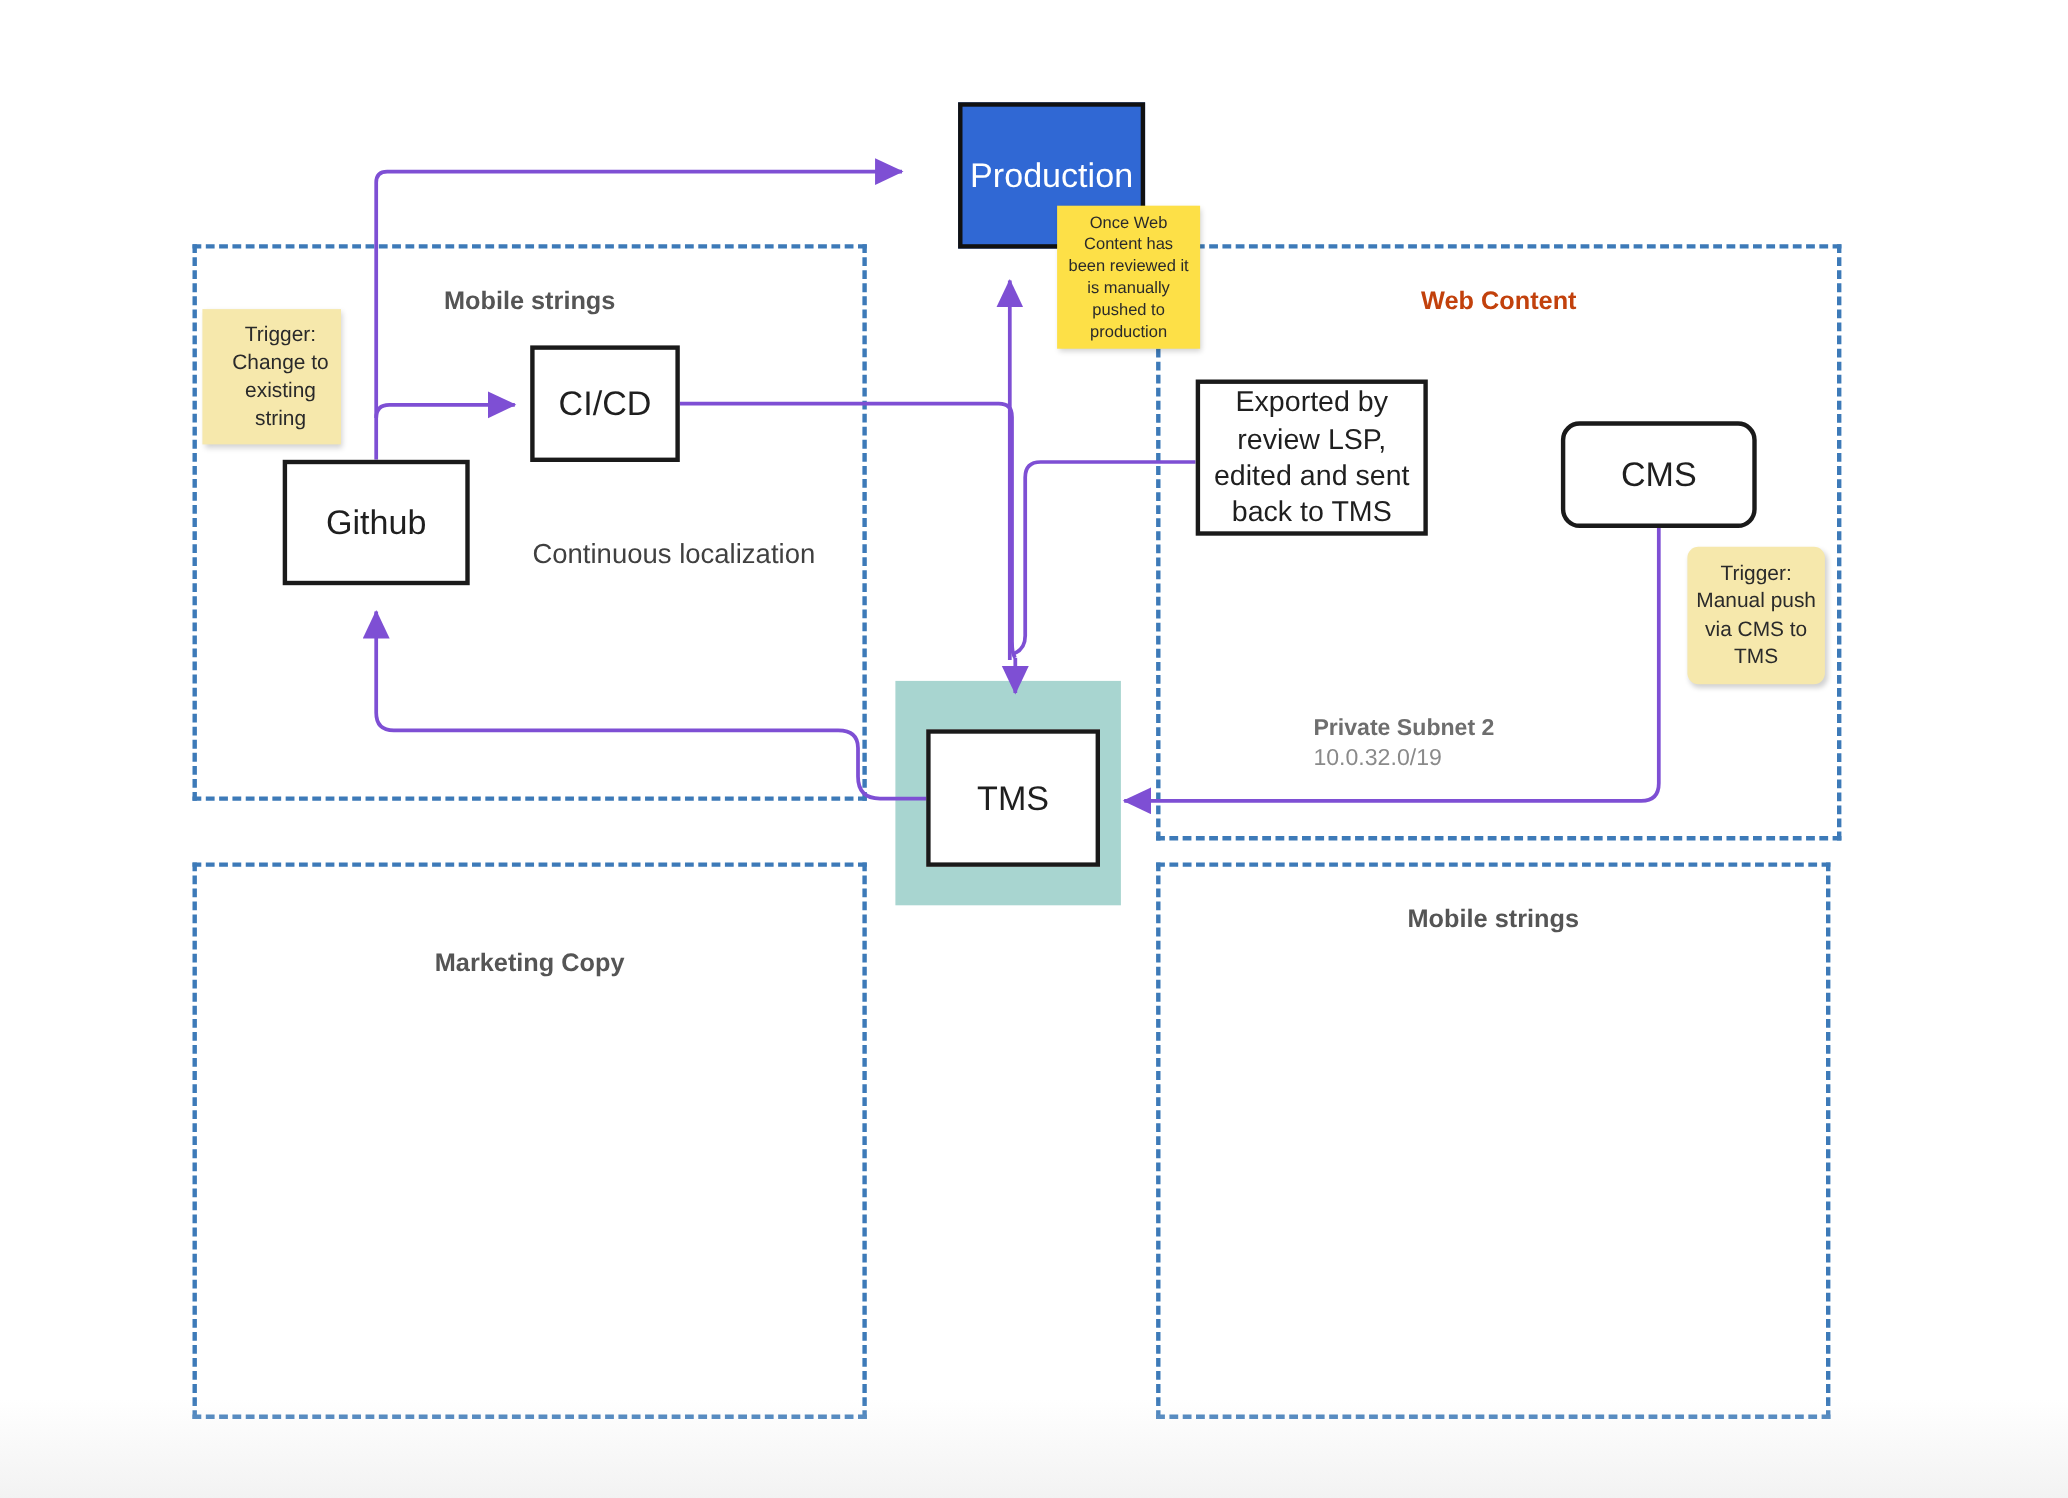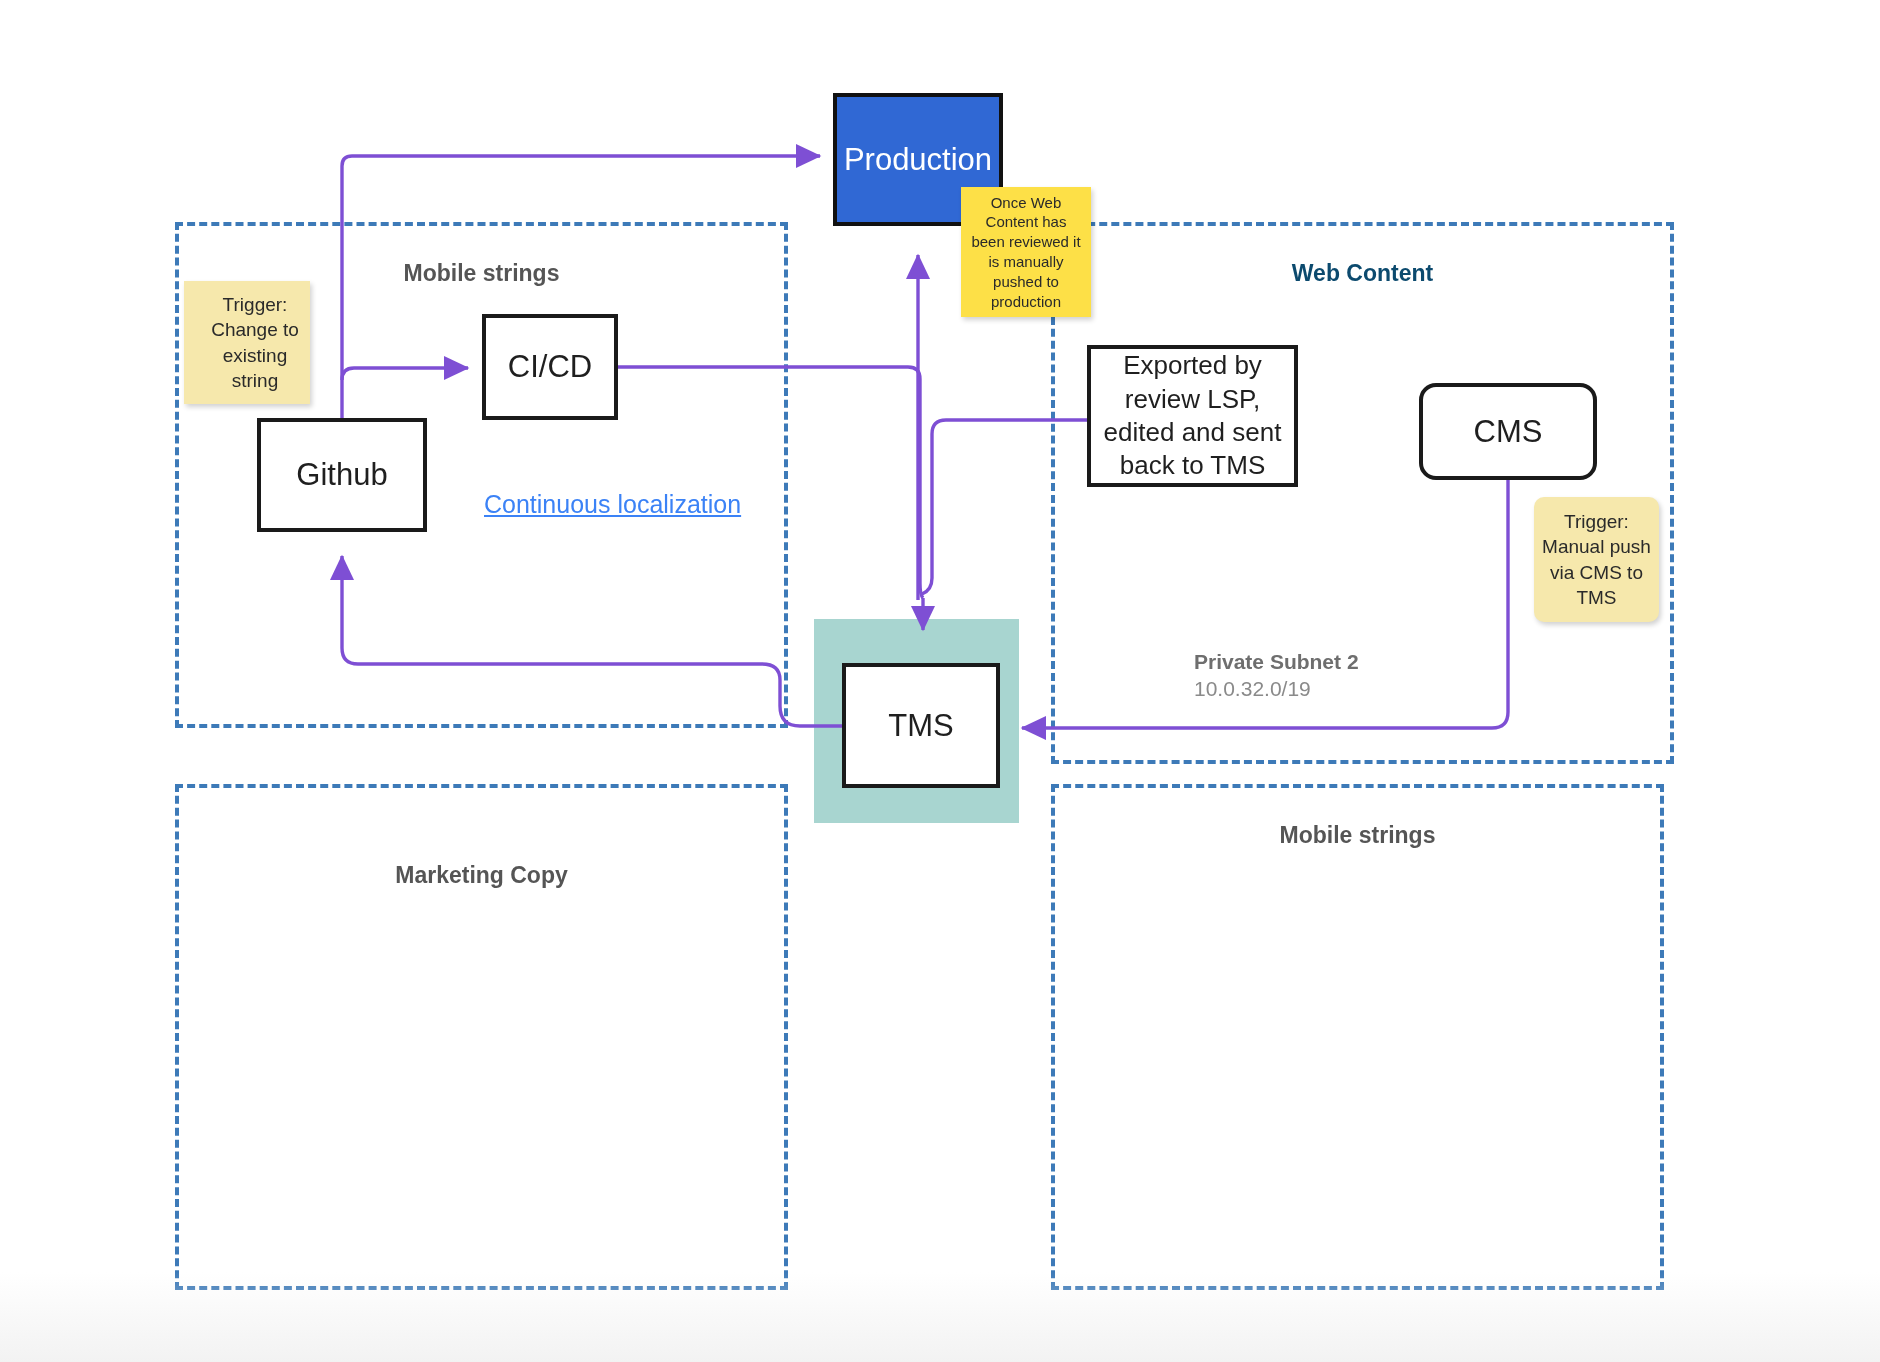--- a/index.html
+++ b/index.html
@@ -53,20 +53,21 @@
     text-align: center;
     color: #1f1f1f;
     font-size: 31px;
     line-height: 1.28;
     padding: 4px 8px;
   }
   .node.blue {
     background: #3068d4;
     color: #ffffff;
     border-color: #111111;
+    margin-left: 38px;
   }
   .node.small-text {
     font-size: 26px;
     justify-content: center;
   }
 
   
   .teal-wrap {
     position: absolute;
     background: #a8d5d0;
@@ -85,24 +86,23 @@
     box-sizing: border-box;
     padding: 6px 8px;
     line-height: 1.32;
   }
   .sticky.s-sm { font-size: 15px; }
   .sticky.s-md { font-size: 19px; }
 
   
   .free-text {
     position: absolute;
-    color: #3b82f6;
+    color: #404040;
     font-size: 25px;
     white-space: nowrap;
-    text-decoration: underline;
   }
   .subnet-label {
     position: absolute;
     color: #7b7b7b;
     font-size: 21px;
     line-height: 1.3;
   }
   .subnet-label .sn-title { font-weight: bold; color: #6e6e6e; }
   .subnet-label .sn-cidr  { color: #8a8a8a; }
 
@@ -119,21 +119,21 @@
 <body>
 
 <div id="canvas" style="width: 1880px; height: 1362px; background: rgb(255, 255, 255);">
 
   <div class="group" id="g0" style="left: 175px; top: 222px; width: 613px; height: 506px; border-color: rgb(61, 122, 184);"></div>
   <div class="group" id="g1" style="left: 1051px; top: 222px; width: 623px; height: 542px; border-color: rgb(61, 122, 184);"></div>
   <div class="group" id="g2" style="left: 175px; top: 784px; width: 613px; height: 506px; border-color: rgb(61, 122, 184);"></div>
   <div class="group" id="g3" style="left: 1051px; top: 784px; width: 613px; height: 506px; border-color: rgb(61, 122, 184);"></div>
 
   <div class="group-label" id="gl0" style="left: 351.5px; top: 260px; width: 260px; color: rgb(85, 85, 85);">Mobile strings</div>
-  <div class="group-label" id="gl1" style="left: 1232.5px; top: 260px; width: 260px; color: #0c4a6e;">Web Content</div>
+  <div class="group-label" id="gl1" style="left: 1232.5px; top: 260px; width: 260px; color: #c2410c;">Web Content</div>
   <div class="group-label" id="gl2" style="left: 351.5px; top: 822px; width: 260px; color: rgb(85, 85, 85); margin-top: 40px;">Marketing Copy</div>
   <div class="group-label" id="gl3" style="left: 1227.5px; top: 822px; width: 260px; color: rgb(85, 85, 85);">Mobile strings</div>
 
   <div class="teal-wrap" id="tealpanel" style="left: 814px; top: 619px; width: 205px; height: 204px; background: rgb(168, 213, 208);"></div>
 
   <svg id="wires" viewBox="0 0 1880 1362">
     <defs>
       <marker id="ah" markerWidth="10" markerHeight="10" refX="7.2" refY="3.6" orient="auto" markerUnits="strokeWidth">
         <path d="M0,0 L0,7.2 L7.6,3.6 z" fill="#7e4fd4"></path>
       </marker>

